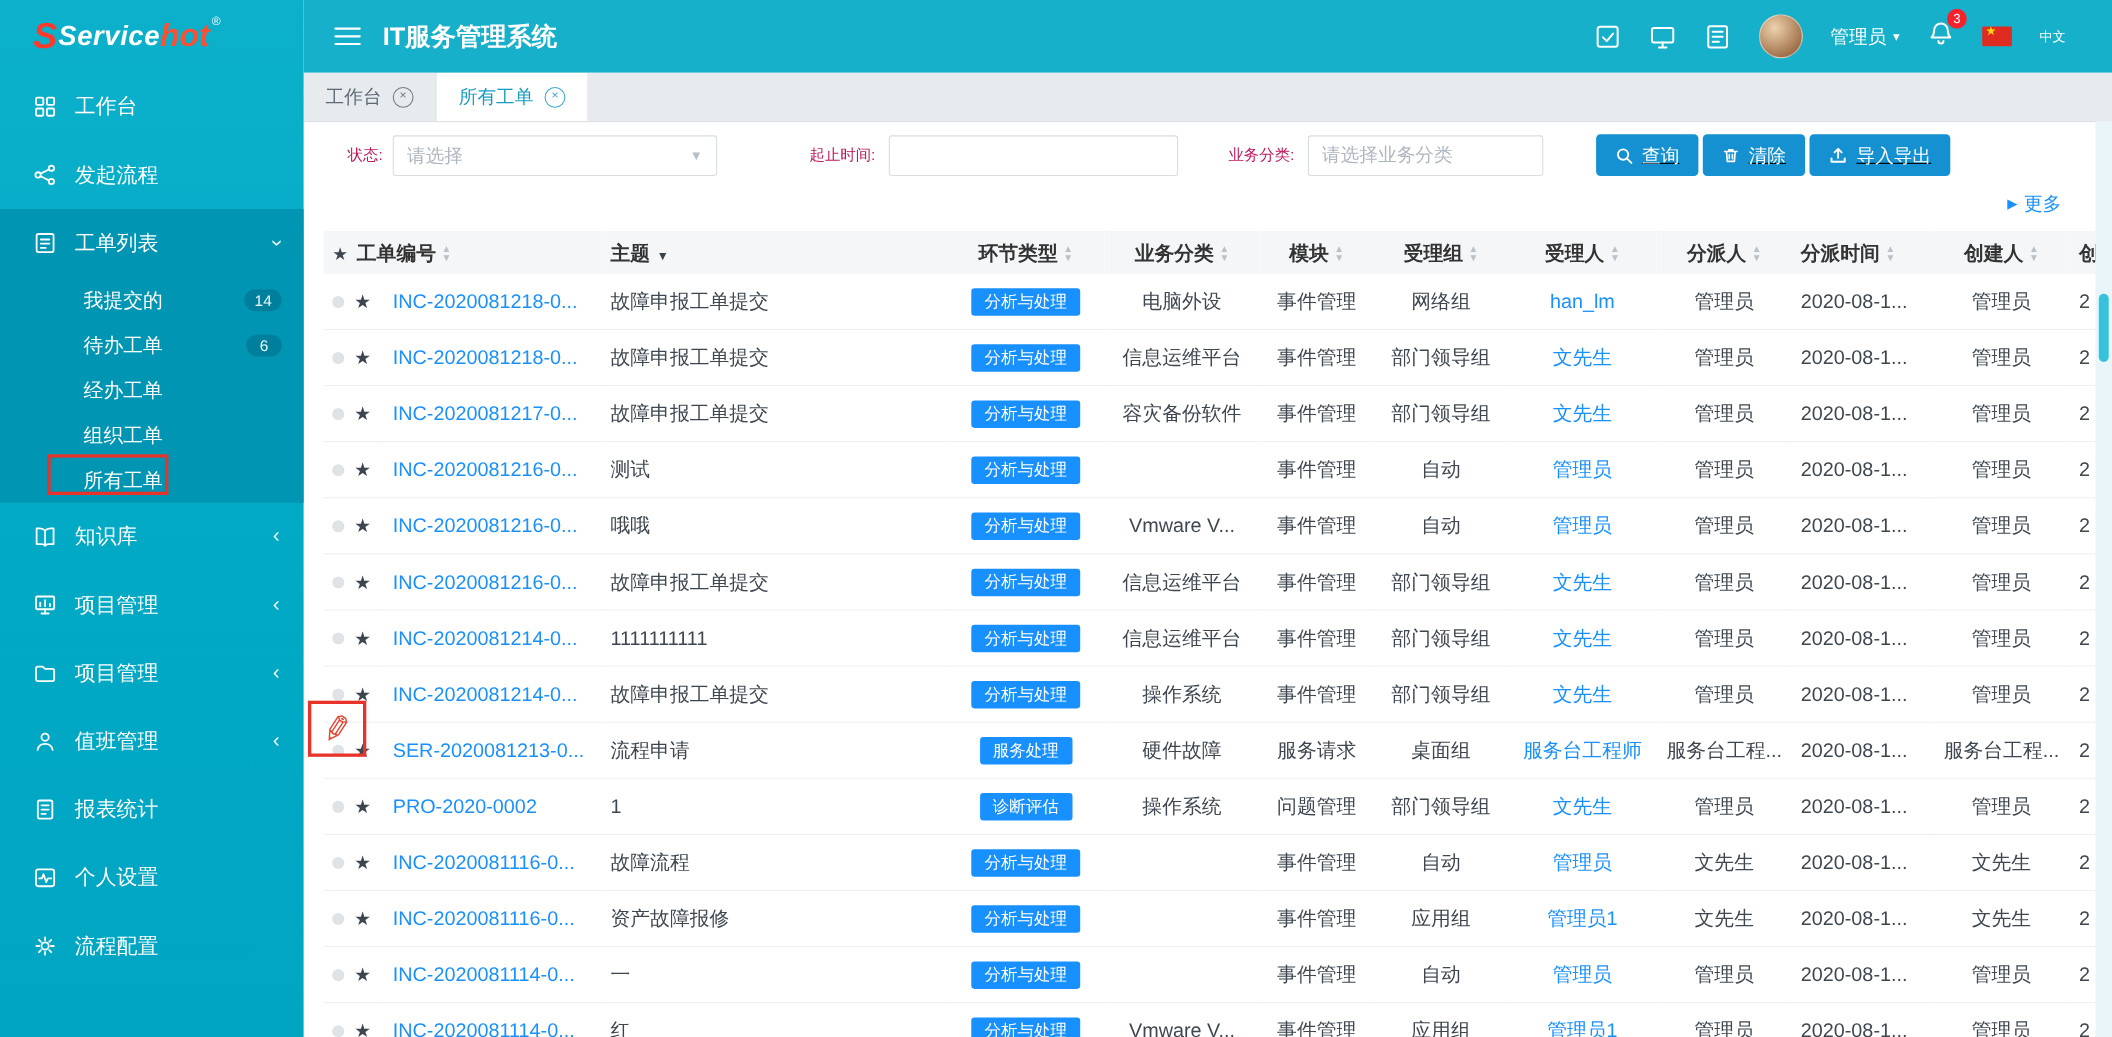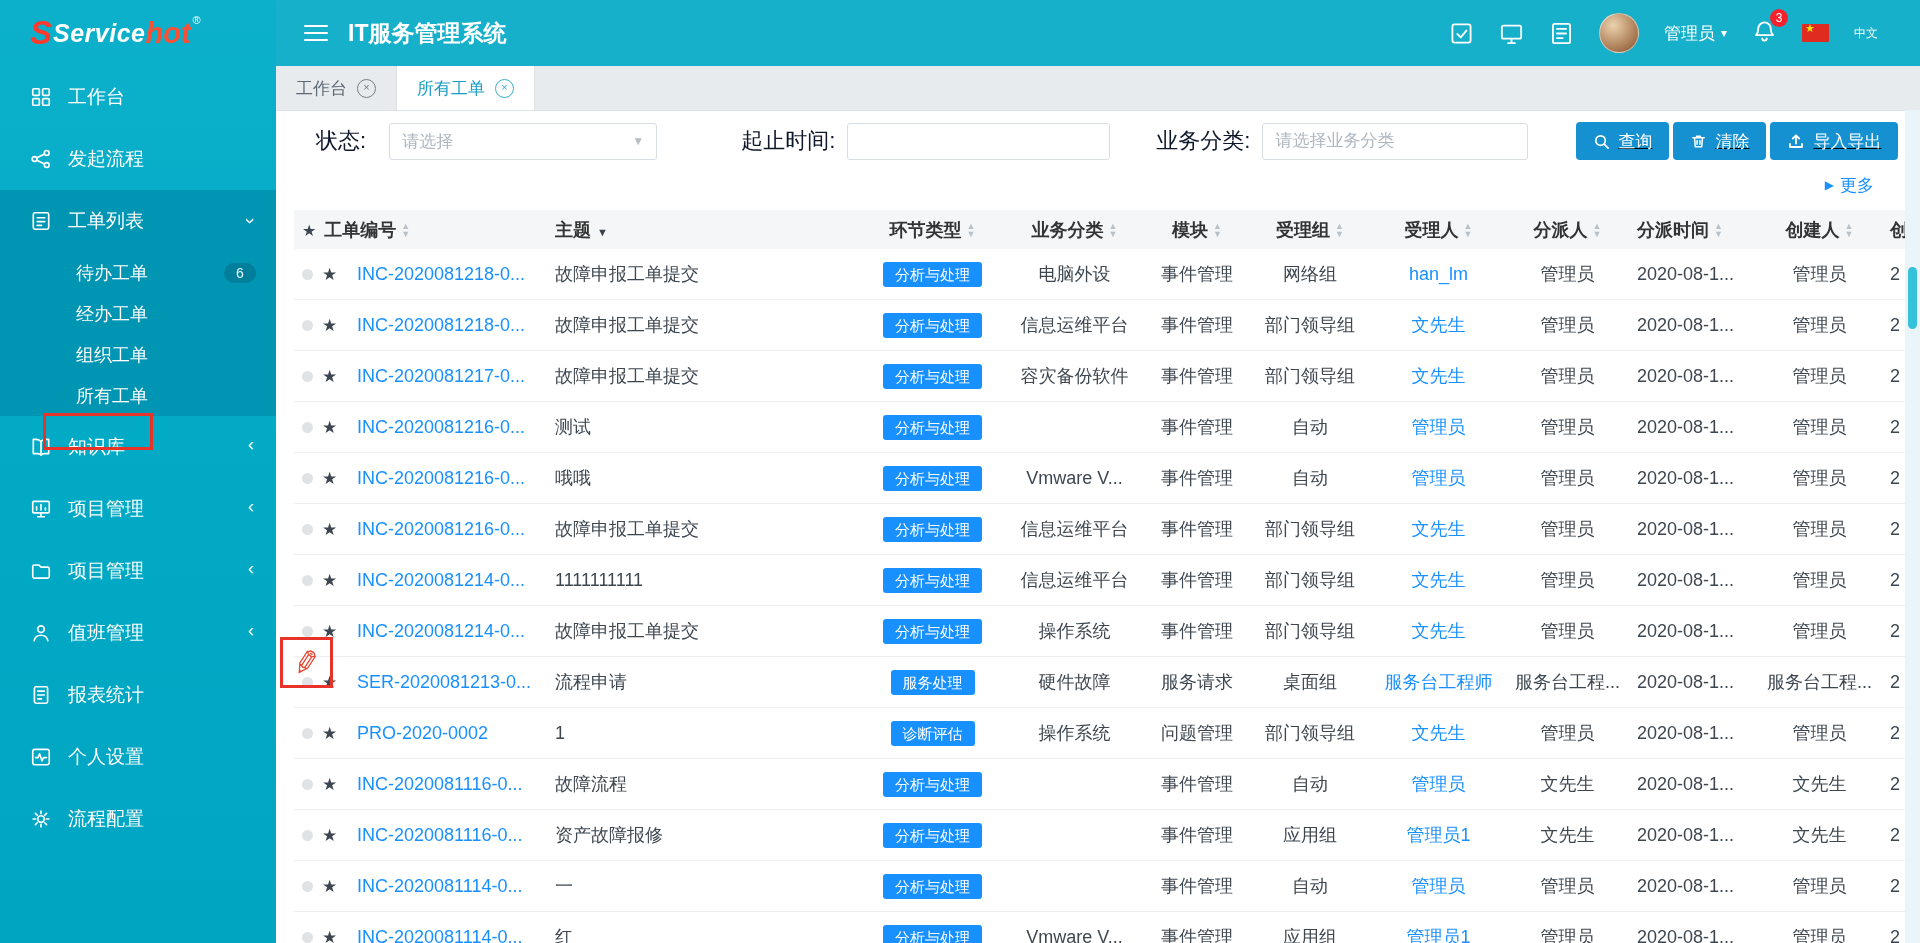--- a/index.html
+++ b/index.html
@@ -49,29 +49,29 @@
     border-bottom:1px solid #dde2e6;z-index:1;}
   .tab{display:flex;align-items:center;gap:10px;padding:0 20px;font-size:17px;color:#5e6a75;cursor:pointer;
     border-right:1px solid #dfe3e6;white-space:nowrap;}
   .tab.active{background:#fff;color:#189cc2;}
   .tab-close{width:17px;height:17px;border:1px solid currentColor;border-radius:50%;font-size:11px;line-height:15px;
     text-align:center;opacity:.85;cursor:pointer;}
 
   
   .content{position:absolute;left:276px;right:0;top:110px;bottom:0;background:#fff;overflow:hidden;}
   .filters{display:flex;align-items:center;margin:12px 0 0 40px;height:38px;}
-  .f-label{font-size:22px;color:#0f172a;white-space:nowrap;}
-  .f-select{width:268px;height:37px;border:1px solid #d8dde2;border-radius:3px;margin-left:23px;display:flex;
+  .f-label{font-size:14px;color:#be185d;white-space:nowrap;}
+  .f-select{width:295px;height:37px;border:1px solid #d8dde2;border-radius:3px;margin-left:9px;display:flex;
     align-items:center;padding:0 12px;color:#aeb6bf;font-size:17px;box-sizing:border-box;cursor:pointer;}
   .f-select .caret{margin-left:auto;color:#b6bec6;font-size:12px;}
   .f-input{height:37px;border:1px solid #d8dde2;border-radius:3px;padding:0 12px;font-size:17px;color:#333;
     box-sizing:border-box;font-family:inherit;outline:none;}
   .f-input::placeholder{color:#aeb6bf;}
   .ml84{margin-left:84px;} .ml46{margin-left:46px;} .ml12{margin-left:12px;}
-  .w263{width:263px;} .w259{width:266px;}
+  .w263{width:263px;} .w259{width:214px;}
   .btns{display:flex;gap:4px;margin-left:48px;text-decoration:underline;}
   .btn{height:38px;background:#1591d2;color:#fff;border:none;border-radius:4px;font-size:17px;display:flex;
     align-items:center;gap:8px;padding:0 17px;font-family:inherit;cursor:pointer;white-space:nowrap;}
   .btn svg{display:block;}
   .more-row{display:flex;justify-content:flex-end;margin:14px 46px 0 0;height:22px;}
   .more-link{color:#1890ff;font-size:17px;display:flex;align-items:center;gap:6px;cursor:pointer;}
   .more-link .tri{font-size:12px;}
 
   
   .table-wrap{margin:14px 0 0 18px;width:1611px;overflow:hidden;}
@@ -142,20 +142,24 @@
         <div class="menu-group">
           <div class="menu-item">
             <span class="mi-icon">
               <svg width="22" height="22" viewBox="0 0 20 20" fill="none" stroke="#ffffff" stroke-width="1.5" stroke-linecap="round" stroke-linejoin="round">
                 <rect x="3" y="2.5" width="14" height="15" rx="1.5"></rect>
                 <path d="M6.5 7h7M6.5 10.5h7M6.5 14h4"></path>
               </svg>
             </span>
             <span class="mi-label">工单列表</span>
             <span class="chev chev-down">›</span>
+          </div>
+          <div class="submenu-item">
+            <span>我提交的</span>
+            <span class="count-badge">14</span>
           </div>
           <div class="submenu-item">
             <span>待办工单</span>
             <span class="count-badge">6</span>
           </div>
           <div class="submenu-item">
             <span>经办工单</span>
           </div>
           <div class="submenu-item">
             <span>组织工单</span>

